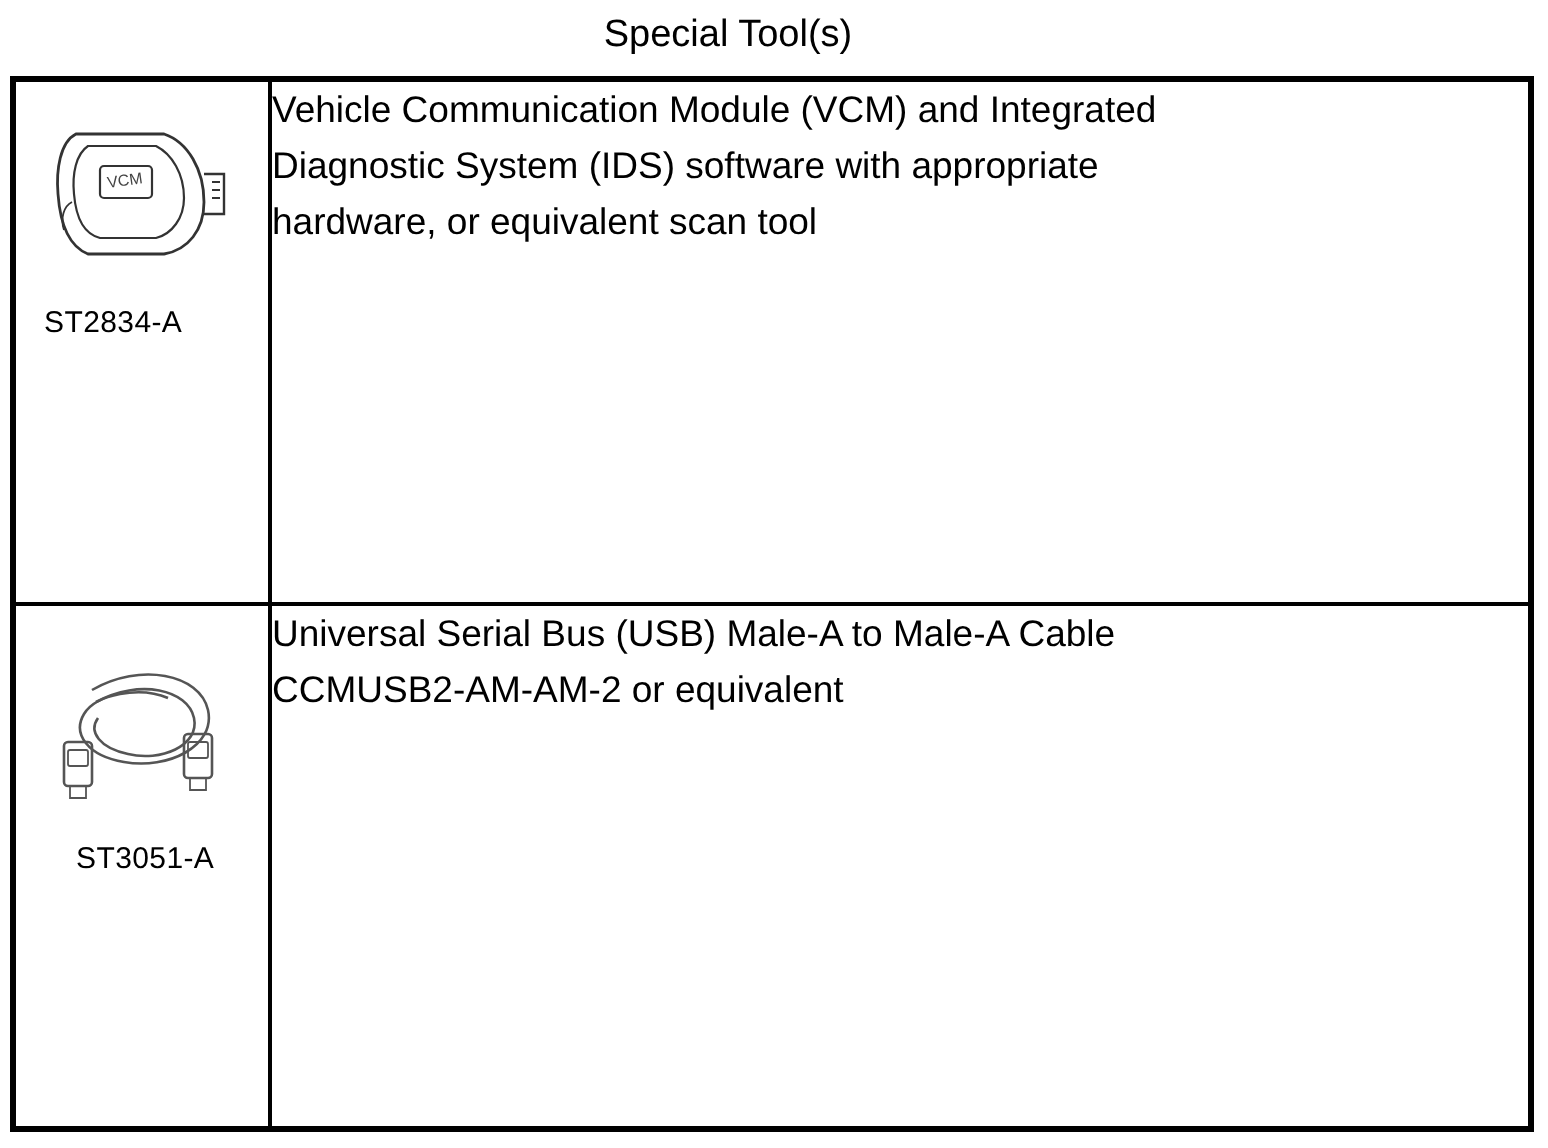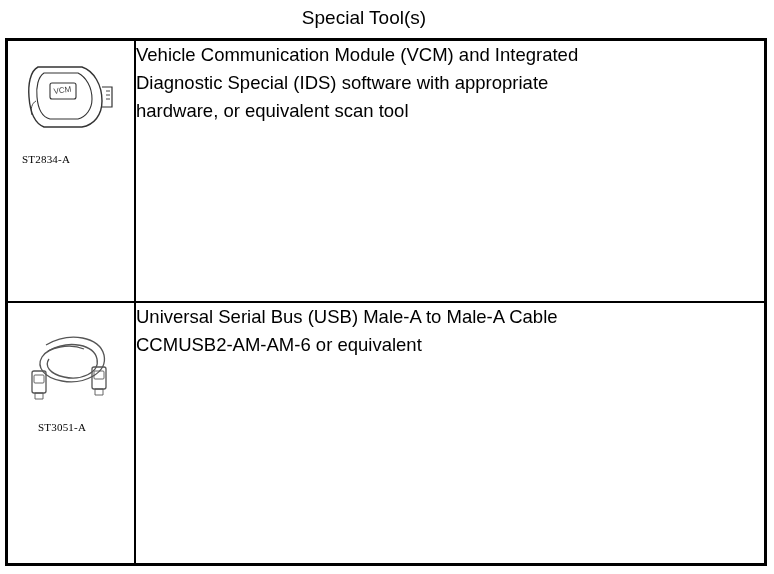--- a/index.html
+++ b/index.html
@@ -68,22 +68,22 @@
     font-family: "Liberation Sans", sans-serif;
     white-space: pre-line;
   }
   .tool-img-wrap {
     position: relative;
     width: 126px;
     height: 130px;
   }
   .tool-code {
     position: absolute;
-    font-size: 11px;
-    font-family: Liberation Serif, serif;
+    font-size: 15px;
+    font-family: Liberation Sans, sans-serif;
     color: #000;
     letter-spacing: 0.2px;
   }
   .vcm-code { left: 14px; top: 112px; }
   .usb-code { left: 14px; top: 118px; margin-left: 16px; }
   .vcm-svg { position: absolute; left: 16px; top: 16px; }
   .usb-svg { position: absolute; left: 14px; top: 20px; }
 </style>
 </head>
 <body>
@@ -107,21 +107,21 @@
                 <path d="M82 34 L 86 34 M82 38 L 86 38 M82 42 L 86 42" stroke-width="0.9"></path>
                 <path d="M12 44 C 8 46, 6 52, 8 58" stroke-width="0.9"></path>
               </g>
               <text x="30" y="37" font-family="Liberation Sans, sans-serif" font-size="8" fill="#444" transform="rotate(-8 30 37)">VCM</text>
             </svg>
             <div class="tool-code vcm-code">ST2834-A</div>
           </div>
         </td>
         <td class="text-cell">
           <div class="tool-text">Vehicle Communication Module (VCM) and Integrated
-Diagnostic Special (IDS) software with appropriate
+Diagnostic System (IDS) software with appropriate
 hardware, or equivalent scan tool</div>
         </td>
       </tr>
       <tr>
         <td class="img-cell">
           <div class="tool-img-wrap">
             <svg class="usb-svg" width="100" height="95" viewBox="0 0 100 95" xmlns="http://www.w3.org/2000/svg">
               <g fill="none" stroke="#555" stroke-width="1.3">
                 <path d="M24 22 C 48 8, 78 14, 82 32 C 86 50, 62 62, 40 58 C 22 55, 14 44, 20 34 C 26 24, 48 20, 62 26"></path>
                 <path d="M26 28 C 48 16, 72 22, 75 36 C 78 50, 58 58, 42 54 C 28 51, 22 43, 27 36"></path>
@@ -131,20 +131,20 @@
                 <rect x="70" y="44" width="14" height="22" rx="2"></rect>
                 <rect x="72" y="48" width="10" height="8" rx="1" stroke-width="0.9"></rect>
                 <path d="M73 66 L 81 66 L 81 72 L 73 72 Z" stroke-width="0.9"></path>
               </g>
             </svg>
             <div class="tool-code usb-code">ST3051-A</div>
           </div>
         </td>
         <td class="text-cell">
           <div class="tool-text">Universal Serial Bus (USB) Male-A to Male-A Cable
-CCMUSB2-AM-AM-6 or equivalent</div>
+CCMUSB2-AM-AM-2 or equivalent</div>
         </td>
       </tr>
     </tbody>
       </table>
   </div>
 
 </div>
 
 </body></html>

